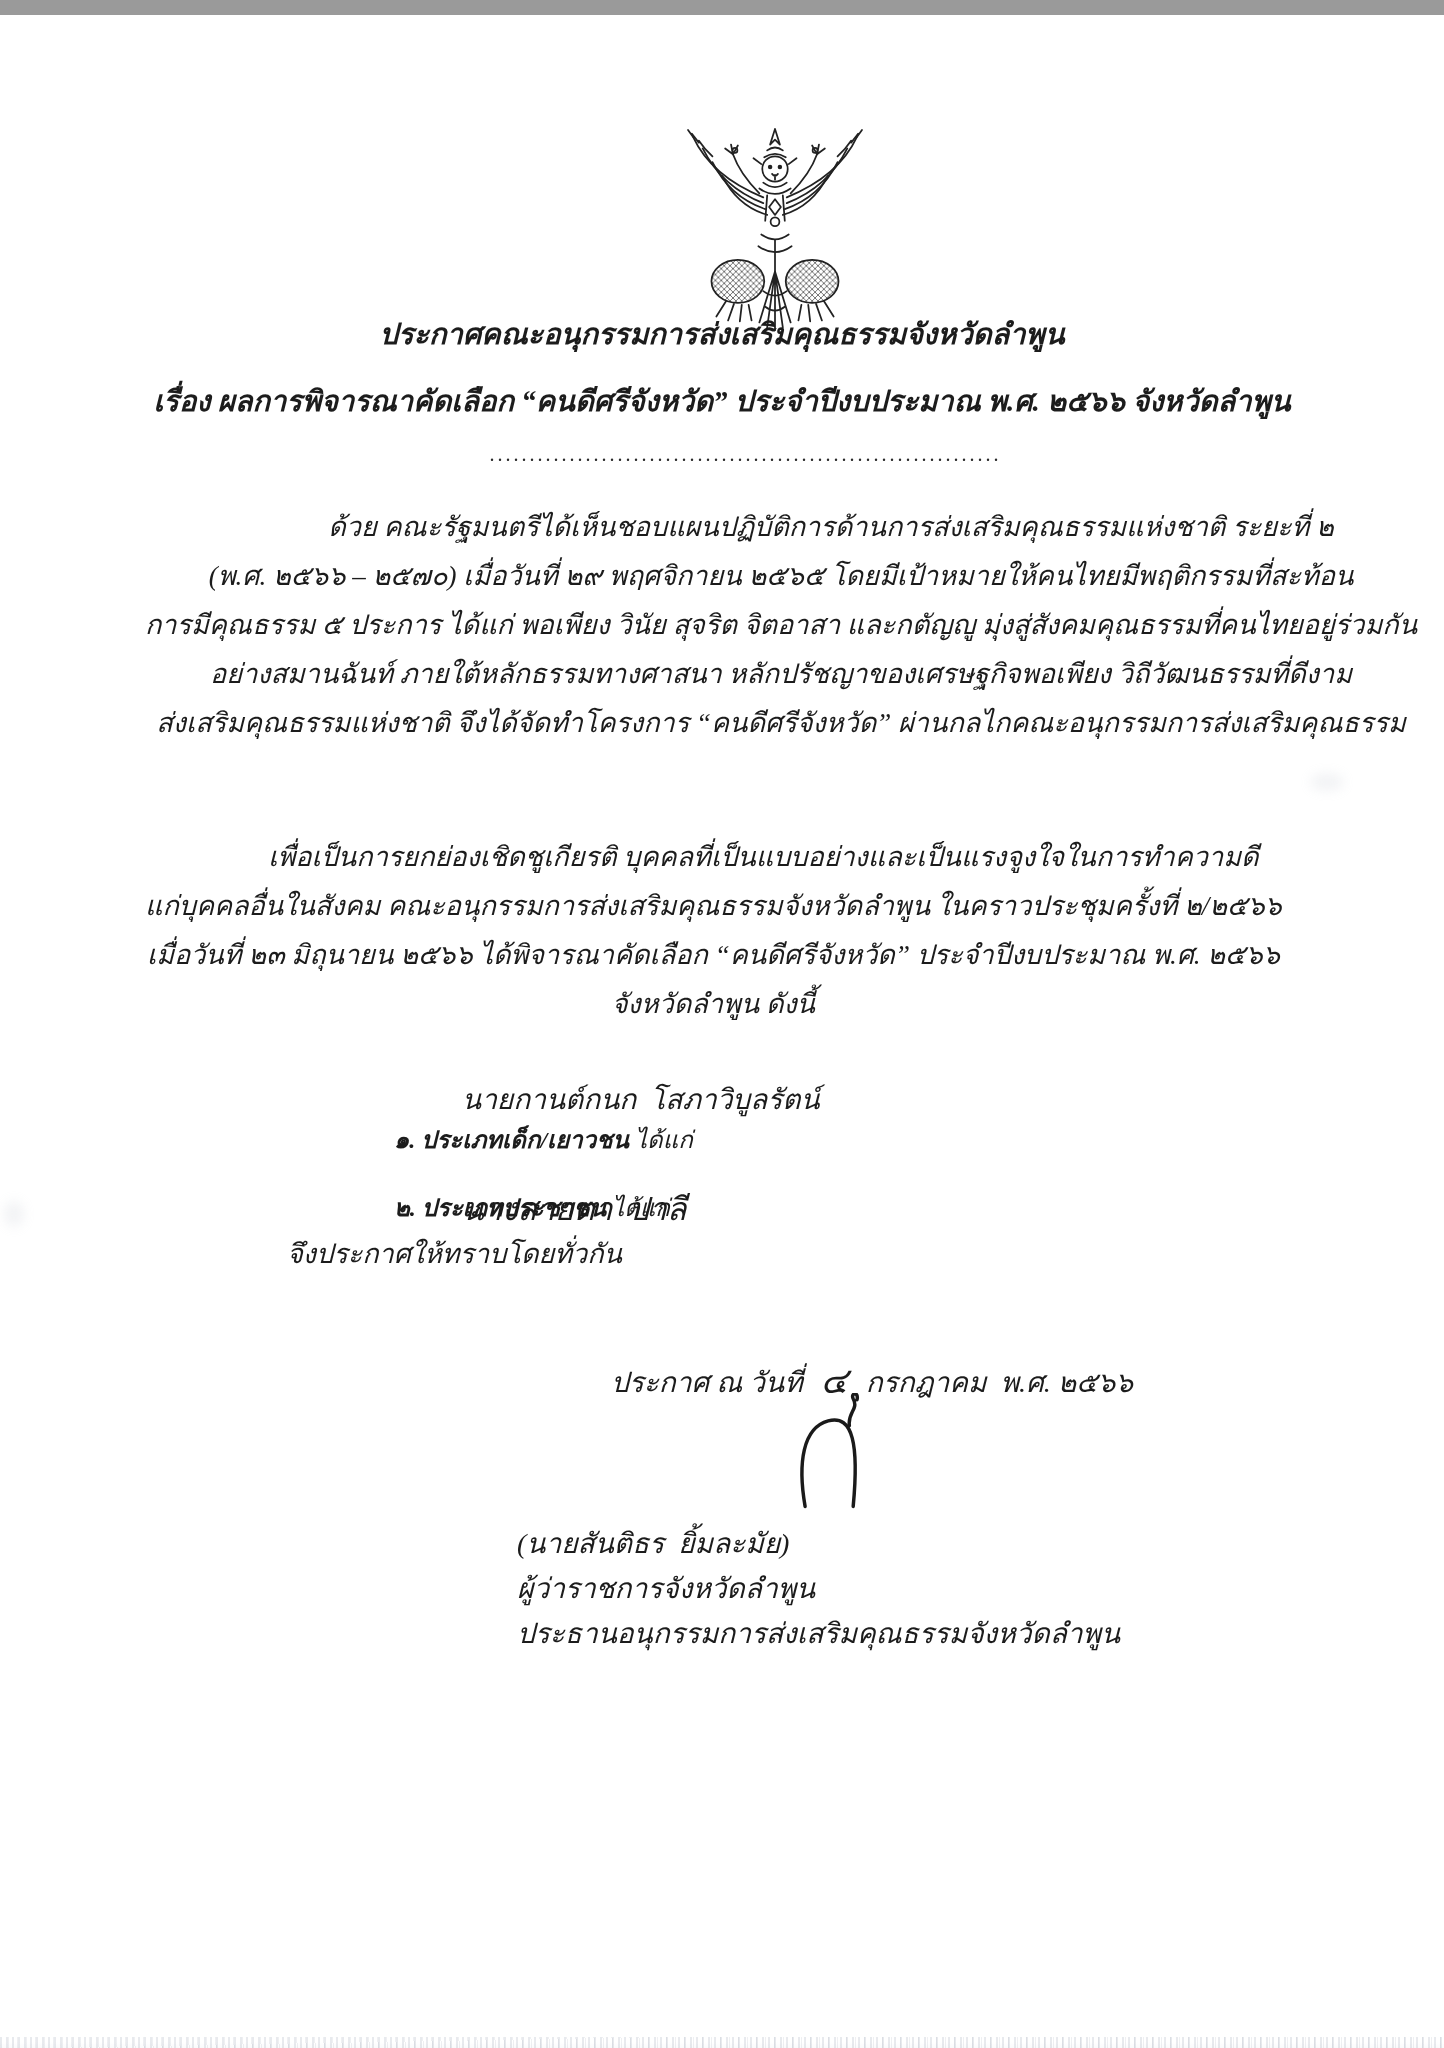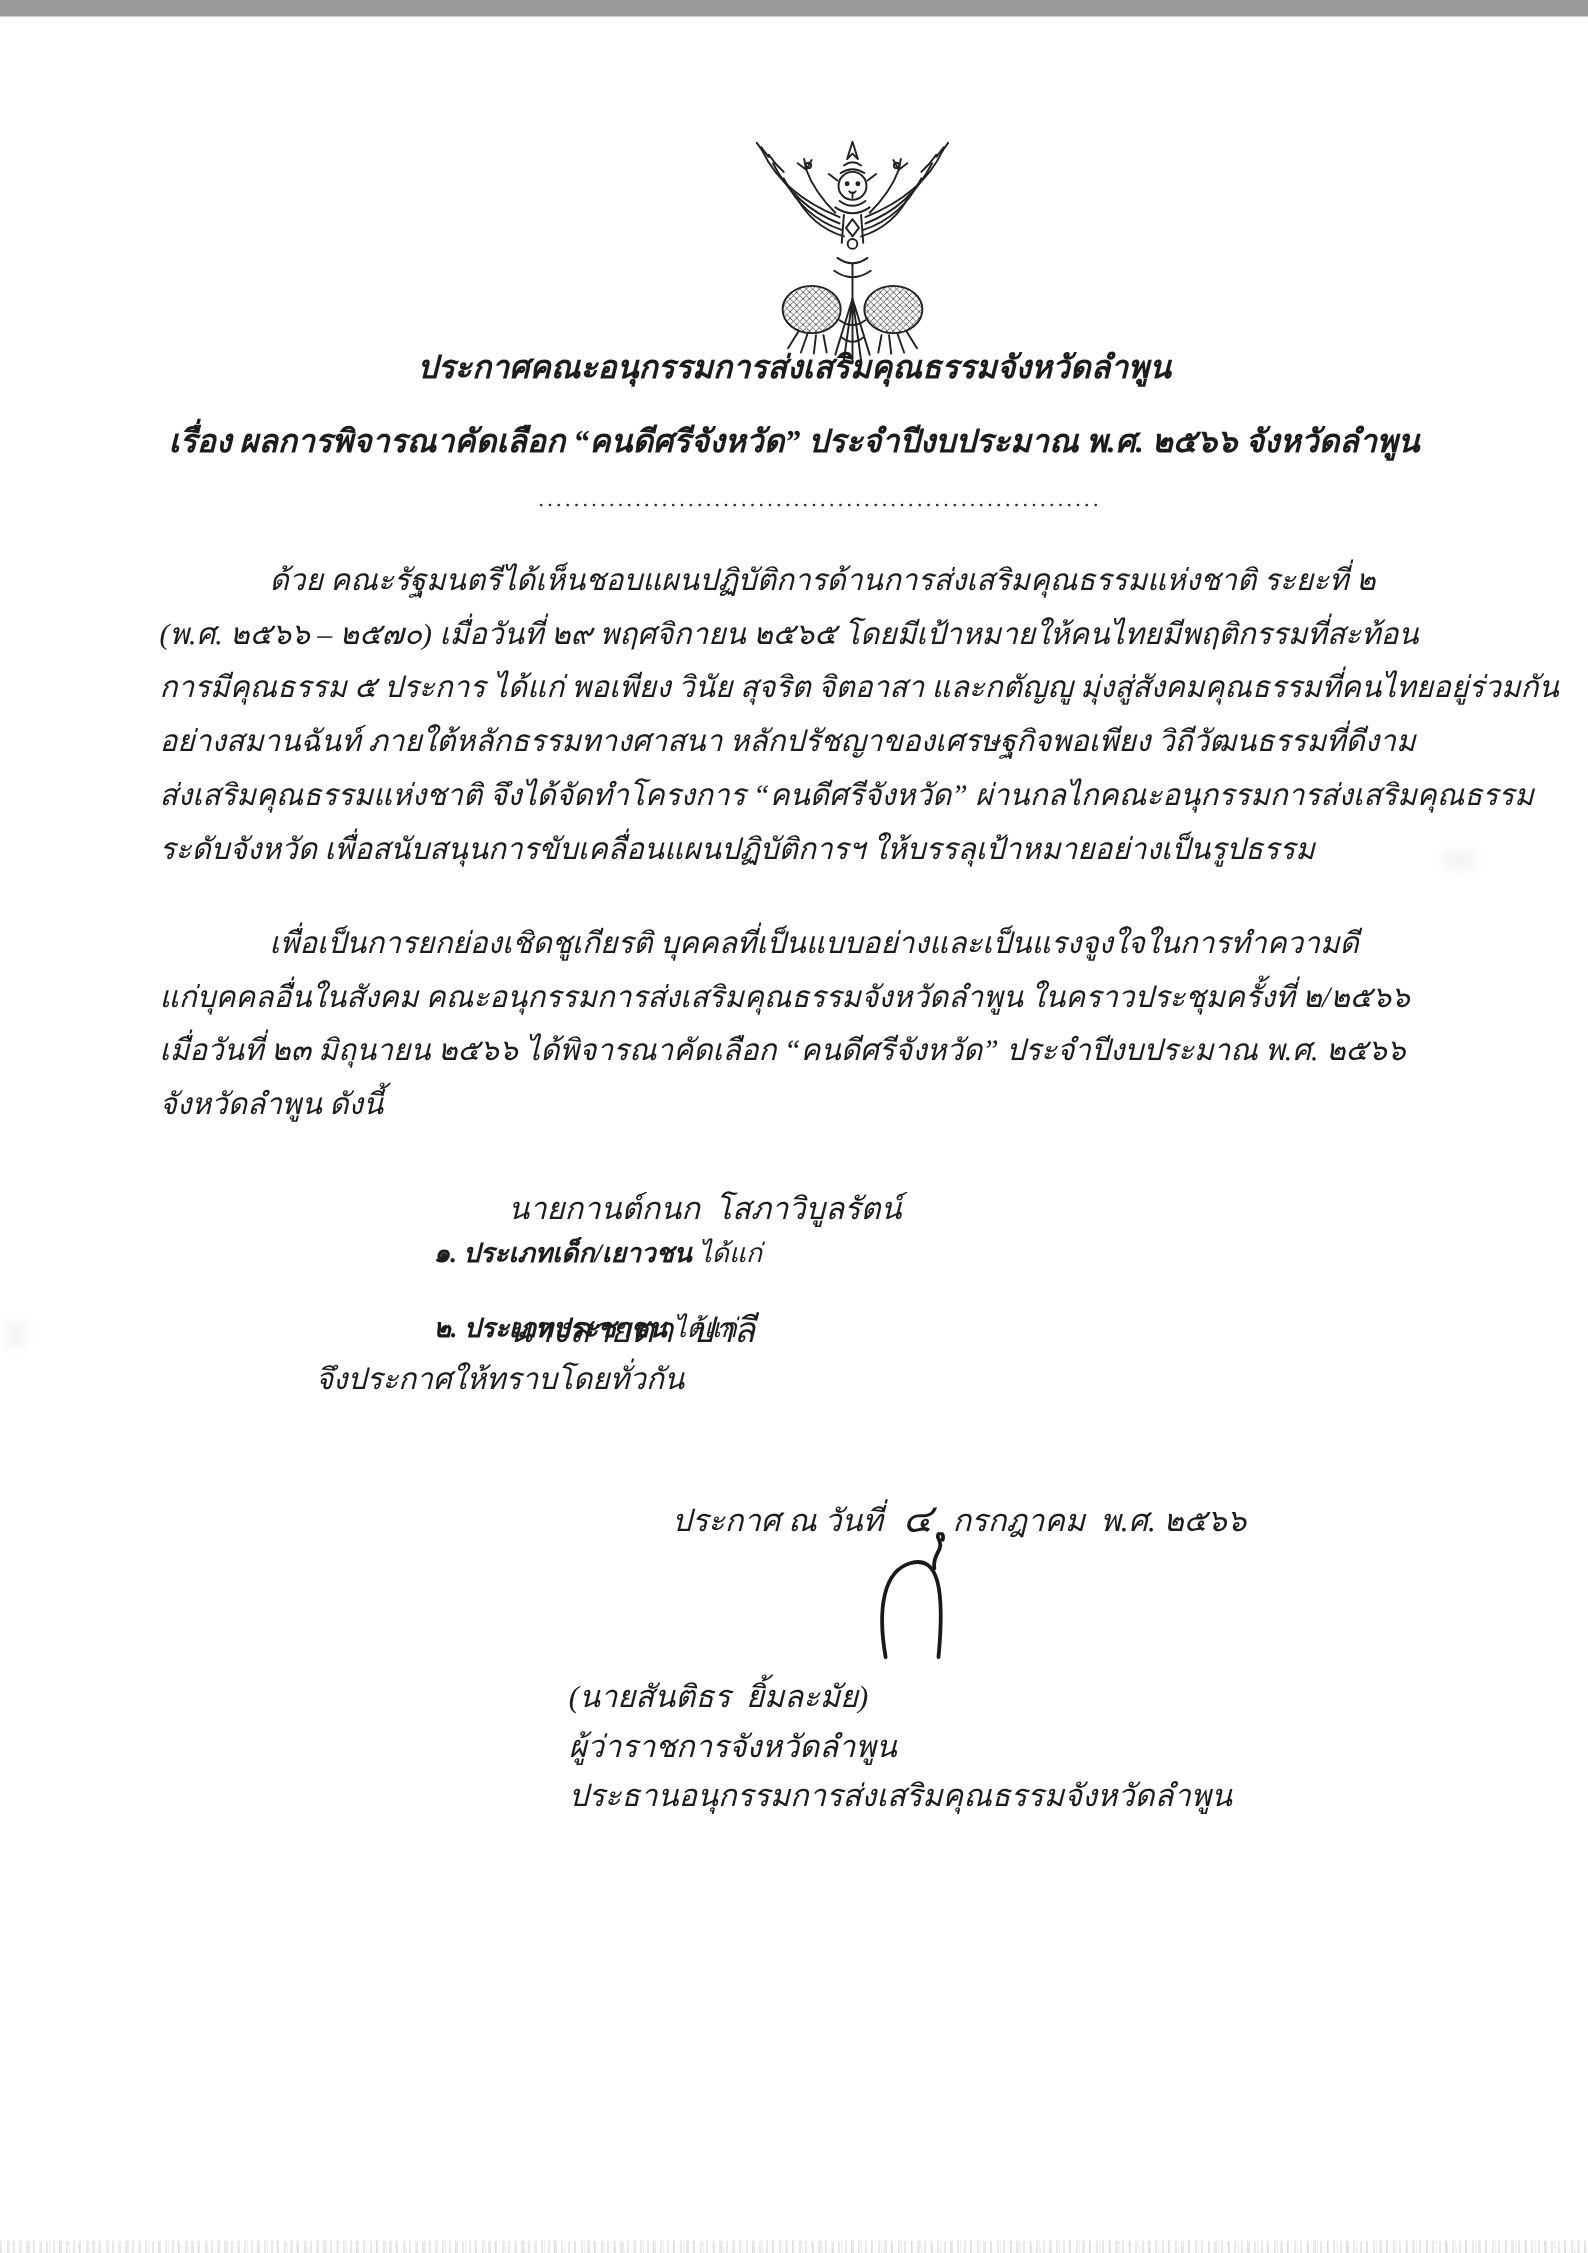--- a/index.html
+++ b/index.html
@@ -7,21 +7,21 @@
     position:relative;
     width:1444px;height:2048px;
     margin:15px auto;
     background:#ffffff;
     overflow:hidden;
     font-family:"Liberation Serif","DejaVu Sans",sans-serif;
     color:#1c1c1c;
     font-style:italic;
   }
   .abs{position:absolute;}
-  .line{white-space:pre;font-size:27px;line-height:49px;}
+  .line{white-space:pre;font-size:27px;line-height:49px;text-align:center;}
   .center{width:100%;text-align:center;}
   .title{font-weight:bold;font-size:29px;white-space:pre;}
   .dots{font-size:20px;letter-spacing:3px;color:#2a2a2a;}
   .indent{padding-left:100px;}
   .cat-heading{font-weight:bold;}
   .sig-line{font-size:28px;line-height:45px;white-space:pre;text-align:left;width:100%;}
   .date-day{font-size:36px;margin:0 18px;position:relative;top:1px;}
   .scan-noise{
     position:absolute;left:0;bottom:0;width:100%;height:26px;
     background:
@@ -98,21 +98,20 @@
   <div class="abs center title" style="top:296px;">ประกาศคณะอนุกรรมการส่งเสริมคุณธรรมจังหวัดลำพูน</div>
   <div class="abs center title" style="top:363px;">เรื่อง ผลการพิจารณาคัดเลือก “คนดีศรีจังหวัด” ประจำปีงบประมาณ พ.ศ. ๒๕๖๖ จังหวัดลำพูน</div>
   <div class="abs center dots" style="top:428px;padding-left:48px;box-sizing:border-box;">................................................................</div>
 
   <div class="abs" style="left:145px;top:488px;">
     <div class="line indent">ด้วย คณะรัฐมนตรีได้เห็นชอบแผนปฏิบัติการด้านการส่งเสริมคุณธรรมแห่งชาติ ระยะที่ ๒</div>
     <div class="line">(พ.ศ. ๒๕๖๖ – ๒๕๗๐) เมื่อวันที่ ๒๙ พฤศจิกายน ๒๕๖๕ โดยมีเป้าหมายให้คนไทยมีพฤติกรรมที่สะท้อน</div>
     <div class="line">การมีคุณธรรม ๕ ประการ ได้แก่ พอเพียง วินัย สุจริต จิตอาสา และกตัญญู มุ่งสู่สังคมคุณธรรมที่คนไทยอยู่ร่วมกัน</div>
     <div class="line">อย่างสมานฉันท์ ภายใต้หลักธรรมทางศาสนา หลักปรัชญาของเศรษฐกิจพอเพียง วิถีวัฒนธรรมที่ดีงาม</div>
     <div class="line">ส่งเสริมคุณธรรมแห่งชาติ จึงได้จัดทำโครงการ “คนดีศรีจังหวัด” ผ่านกลไกคณะอนุกรรมการส่งเสริมคุณธรรม</div>
-    <div class="line">ระดับจังหวัด เพื่อสนับสนุนการขับเคลื่อนแผนปฏิบัติการฯ ให้บรรลุเป้าหมายอย่างเป็นรูปธรรม</div>
   </div>
 
   <div class="abs" style="left:145px;top:818px;">
     <div class="line indent">เพื่อเป็นการยกย่องเชิดชูเกียรติ บุคคลที่เป็นแบบอย่างและเป็นแรงจูงใจในการทำความดี</div>
     <div class="line">แก่บุคคลอื่นในสังคม คณะอนุกรรมการส่งเสริมคุณธรรมจังหวัดลำพูน ในคราวประชุมครั้งที่ ๒/๒๕๖๖</div>
     <div class="line">เมื่อวันที่ ๒๓ มิถุนายน ๒๕๖๖ ได้พิจารณาคัดเลือก “คนดีศรีจังหวัด” ประจำปีงบประมาณ พ.ศ. ๒๕๖๖</div>
     <div class="line">จังหวัดลำพูน ดังนี้</div>
   </div>
 
   <div class="abs line" style="left:370px;top:1052px;font-size:24px;">

